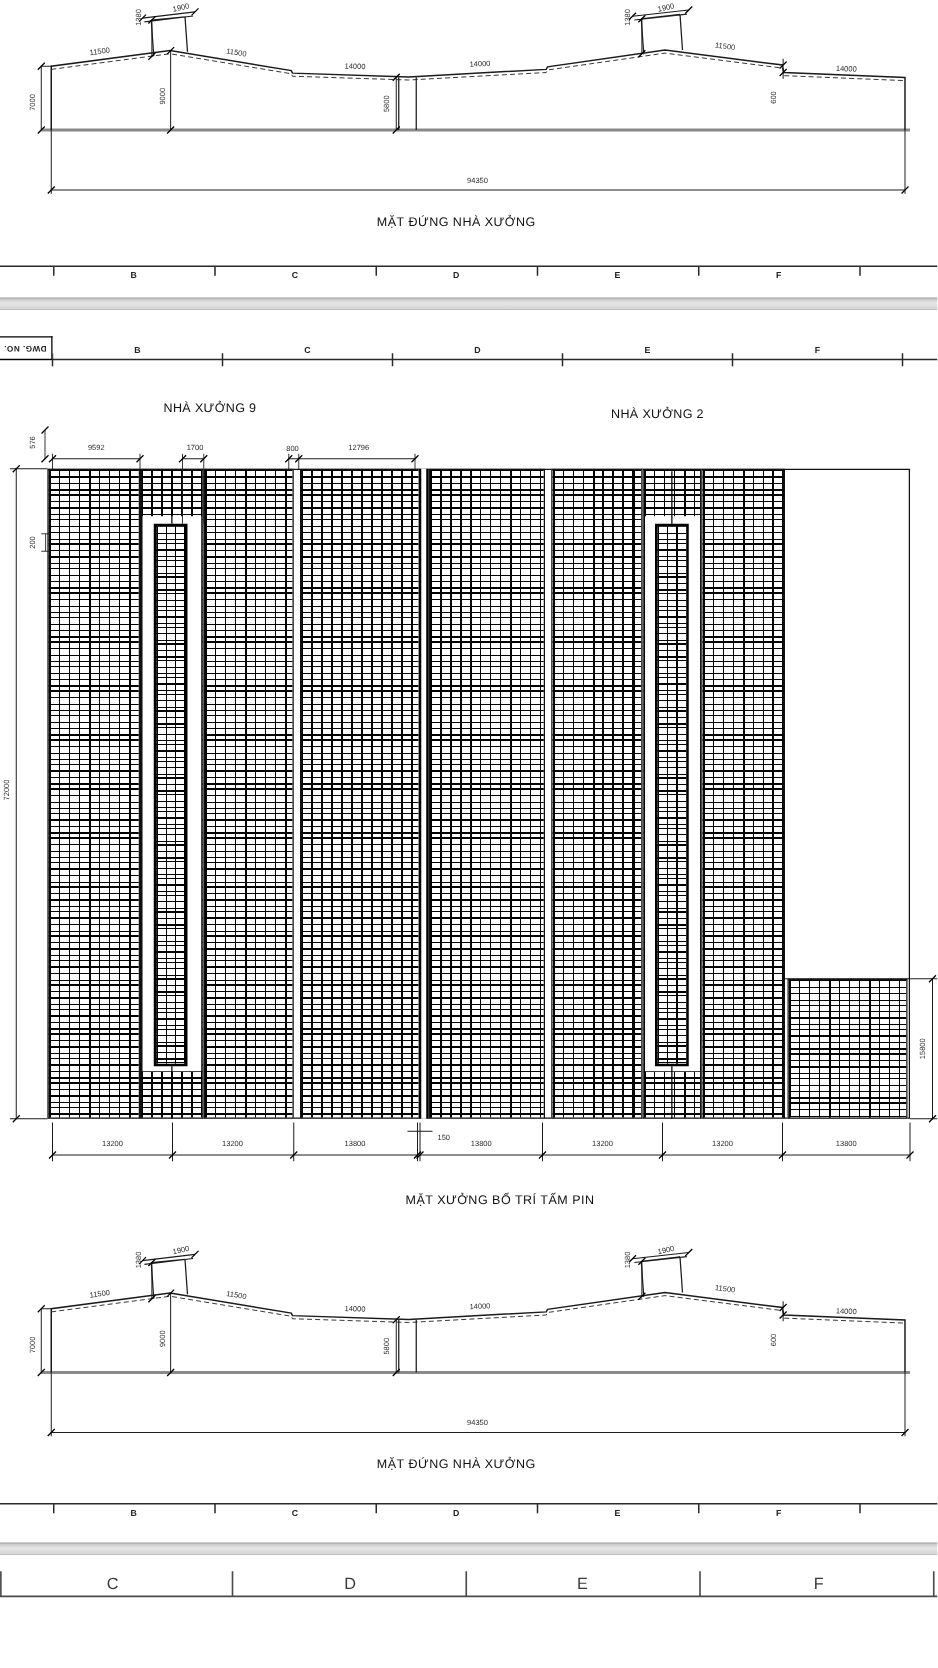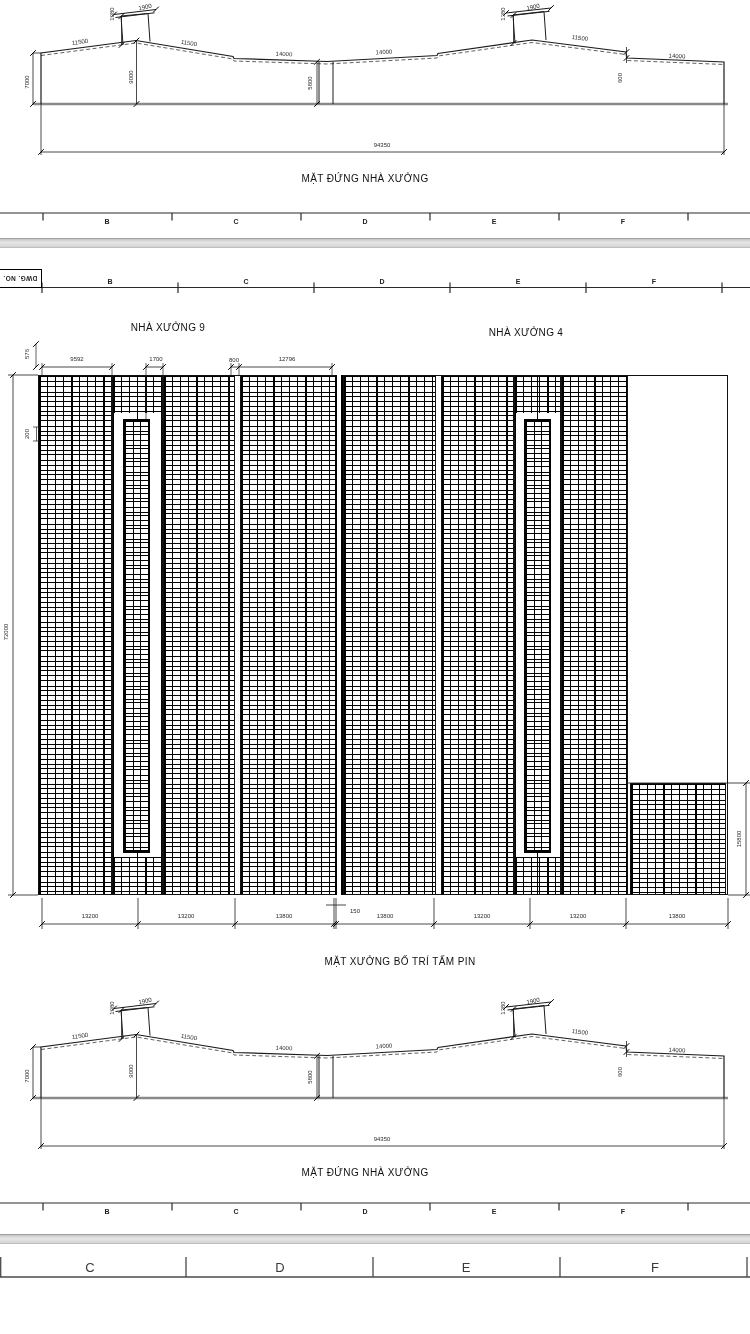--- a/index.html
+++ b/index.html
@@ -115,21 +115,21 @@
       <span>DWG. NO.</span>
     </div>
     <span class="gridlbl" style="left:110px;top:16px">B</span>
     <span class="gridlbl" style="left:246px;top:16px">C</span>
     <span class="gridlbl" style="left:382px;top:16px">D</span>
     <span class="gridlbl" style="left:518px;top:16px">E</span>
     <span class="gridlbl" style="left:654px;top:16px">F</span>
   </div>
 
   <span class="bldg" style="left:168px;top:327px">NHÀ XƯỞNG 9</span>
-  <span class="bldg" style="left:526px;top:332px">NHÀ XƯỞNG 4</span>
+  <span class="bldg" style="left:526px;top:332px">NHÀ XƯỞNG 2</span>
 
   <div class="abs" style="left:38px;top:375px;width:690px;height:520px;border:1.8px solid #111;background:#fff"></div>
 
   <div class="panels" style="left:38px;top:375px;width:74px;height:520px"></div>
   <div class="panels" style="left:112px;top:375px;width:51px;height:520px"></div>
   <div class="panels" style="left:163px;top:375px;width:72px;height:520px"></div>
   <div class="panels" style="left:240px;top:375px;width:96px;height:520px"></div>
   <div class="panels" style="left:343px;top:375px;width:93px;height:520px"></div>
   <div class="panels" style="left:441px;top:375px;width:73px;height:520px"></div>
   <div class="panels" style="left:514px;top:375px;width:47px;height:520px"></div>

